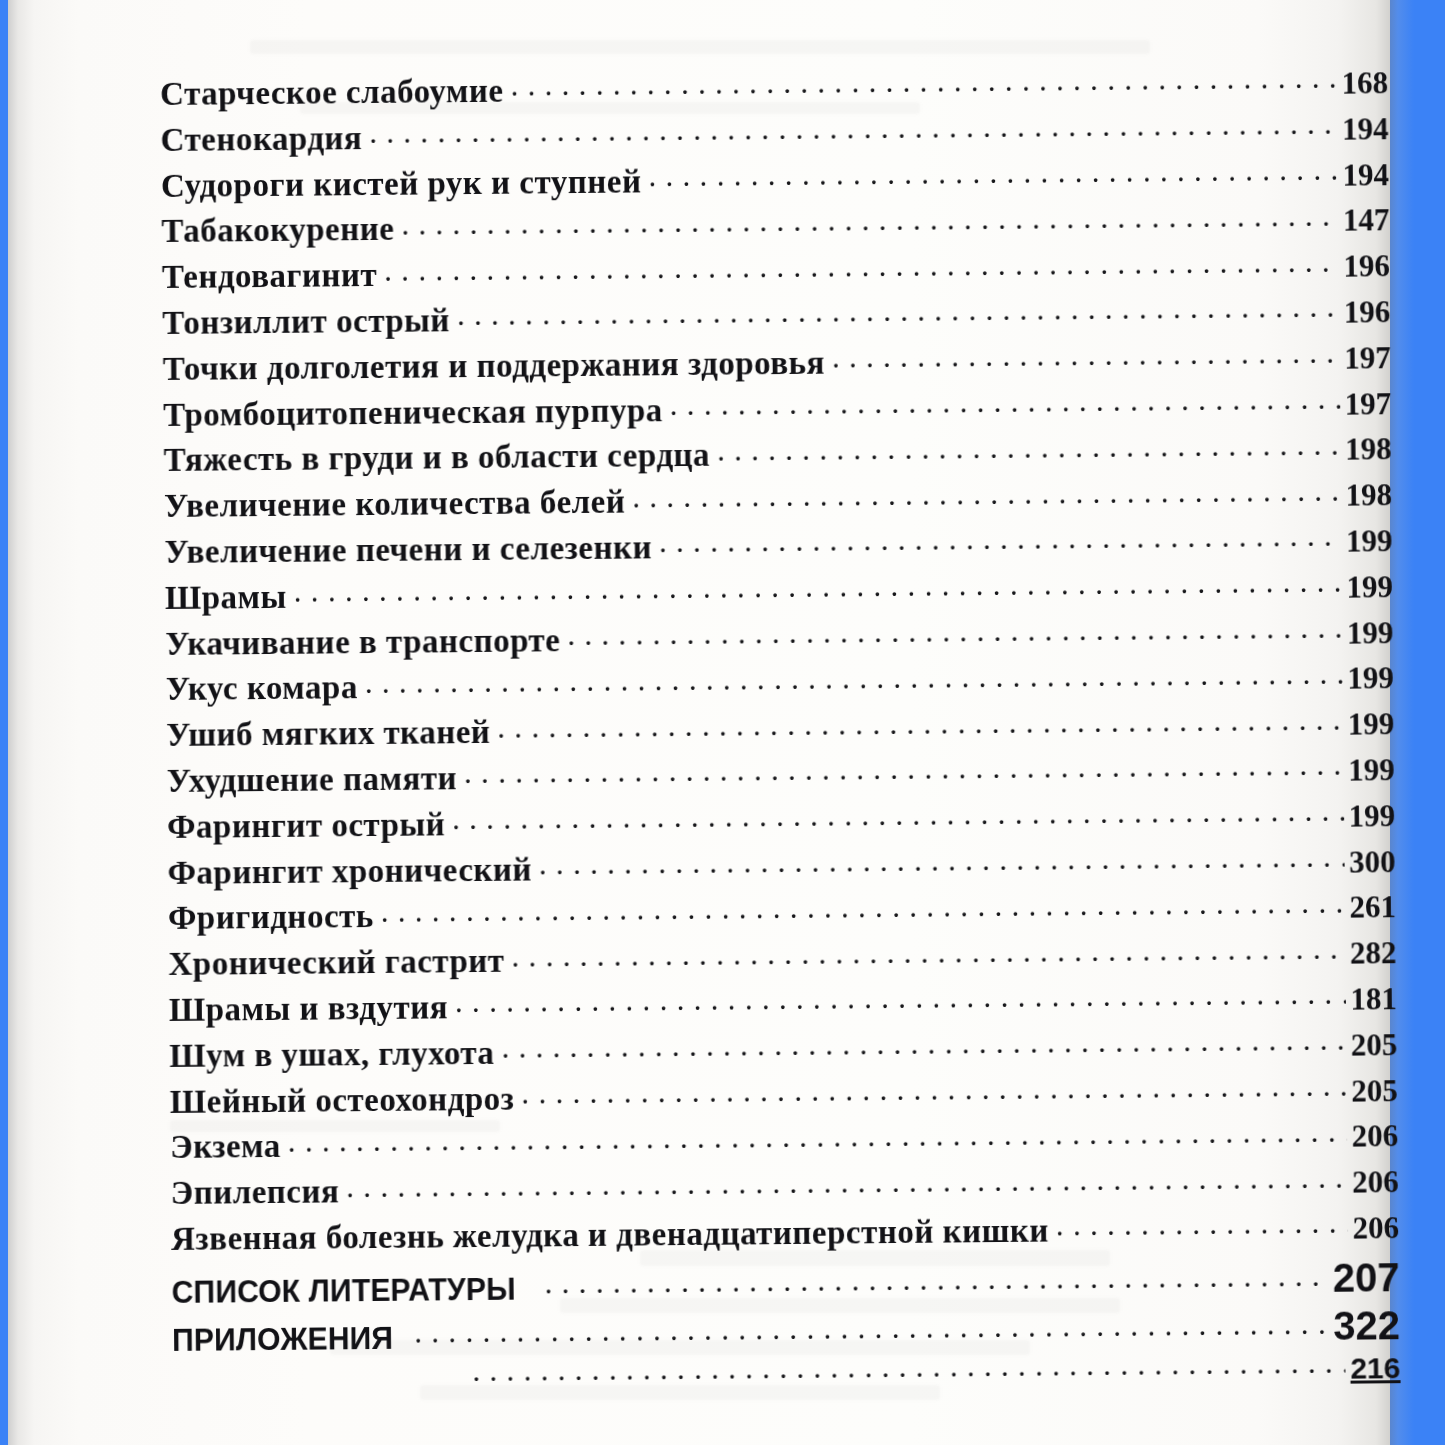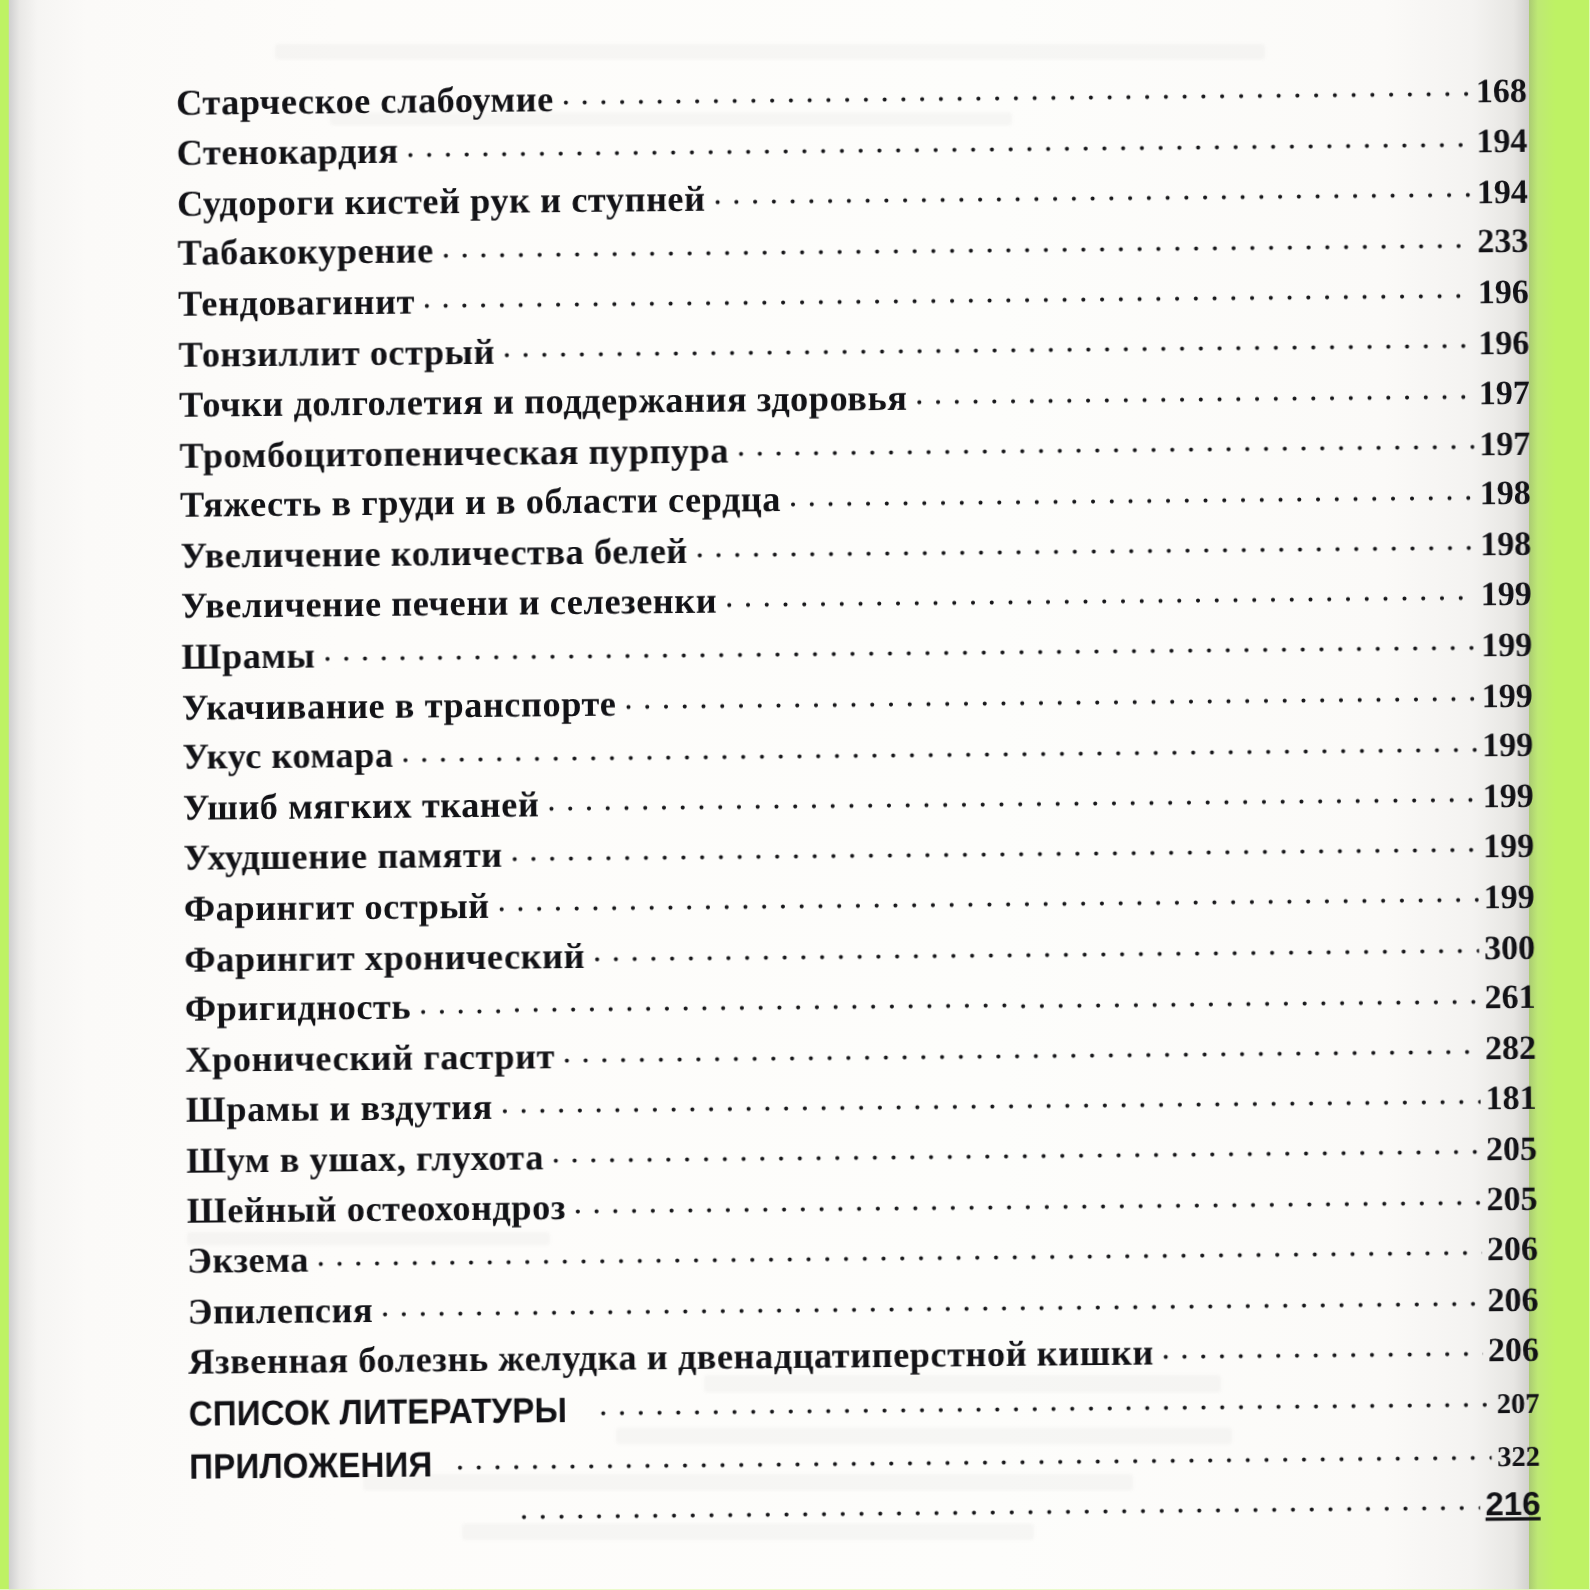--- a/index.html
+++ b/index.html
@@ -6,21 +6,21 @@
     margin: 0;
     padding: 0;
     background: #ffffff;
   }
 
   #page {
     position: relative;
     width: 1445px;
     height: 1445px;
     overflow: hidden;
-    background: #bef264;
+    background: #3b82f6;
     font-family: "Liberation Serif", "DejaVu Serif", serif;
   }
 
   
   #paper {
     position: absolute;
     left: 8px;
     top: -10px;
     width: 1382px;
     height: 1470px;
@@ -122,22 +122,22 @@
     font-weight: 700;
     font-size: 32px;
     letter-spacing: 0.005em;
     transform: scaleX(0.94);
     transform-origin: left center;
   }
   .toc-line.section {
     height: 48px;
   }
   .toc-line.section .toc-page {
-    font-family: Liberation Serif, serif;
-    font-size: 26px;
+    font-family: Liberation Sans, sans-serif;
+    font-size: 40px;
     text-align: right;
   }
 
   
   .toc-line.continuation .toc-title { padding-right: 0; }
   .toc-line.continuation { height: 52px; }
   .toc-line.continuation .leader { margin-left: 300px; }
   .toc-line.continuation .toc-page {
     font-family: "Liberation Sans", "DejaVu Sans", sans-serif;
     font-size: 30px;
@@ -176,21 +176,21 @@
         <span class="toc-page">194</span>
       </div>
       <div class="toc-line">
         <span class="toc-title">Судороги кистей рук и ступней</span>
         <span class="leader"></span>
         <span class="toc-page">194</span>
       </div>
       <div class="toc-line">
         <span class="toc-title">Табакокурение</span>
         <span class="leader"></span>
-        <span class="toc-page">233</span>
+        <span class="toc-page">147</span>
       </div>
       <div class="toc-line">
         <span class="toc-title">Тендовагинит</span>
         <span class="leader"></span>
         <span class="toc-page">196</span>
       </div>
       <div class="toc-line">
         <span class="toc-title">Тонзиллит острый</span>
         <span class="leader"></span>
         <span class="toc-page">196</span>

